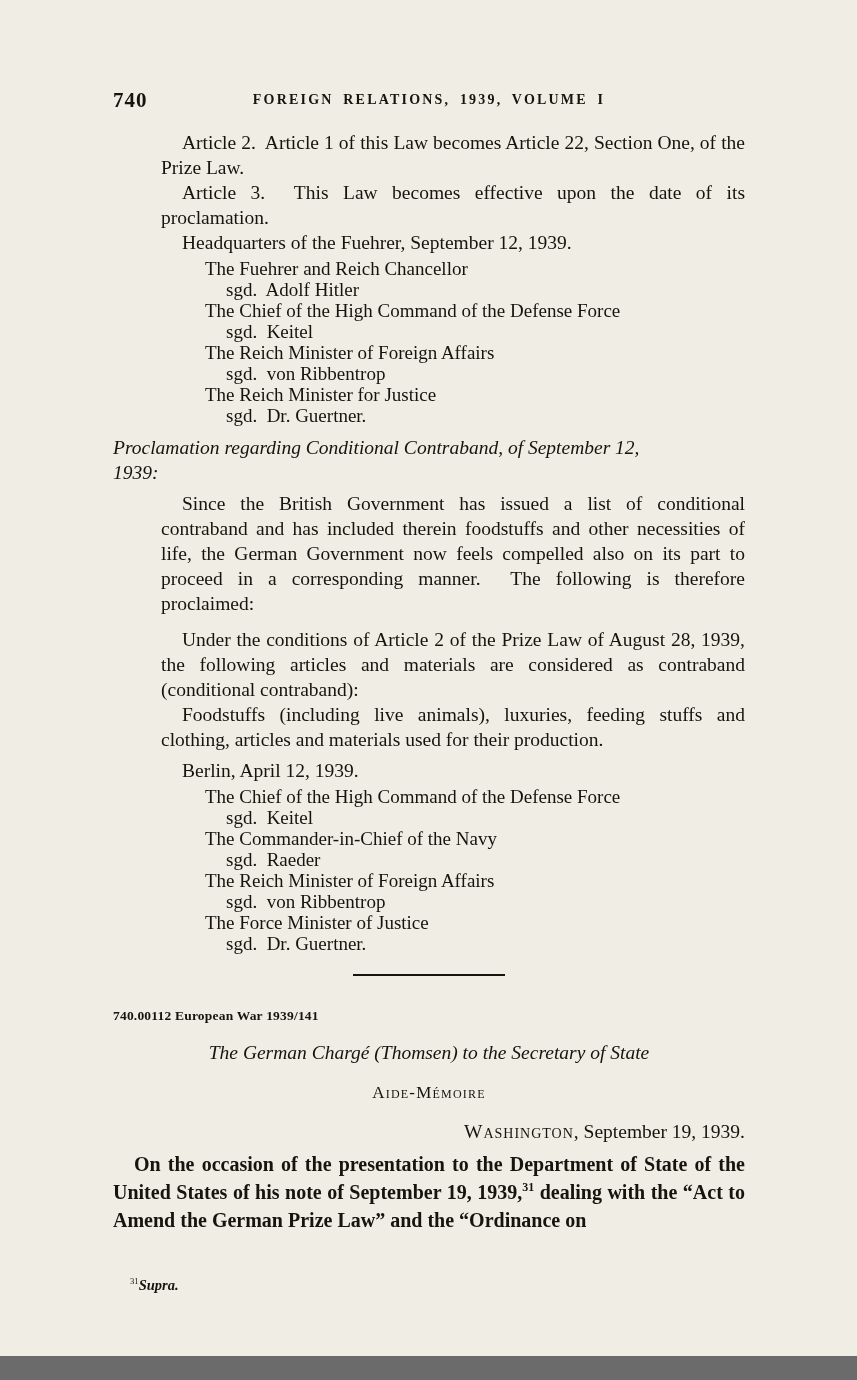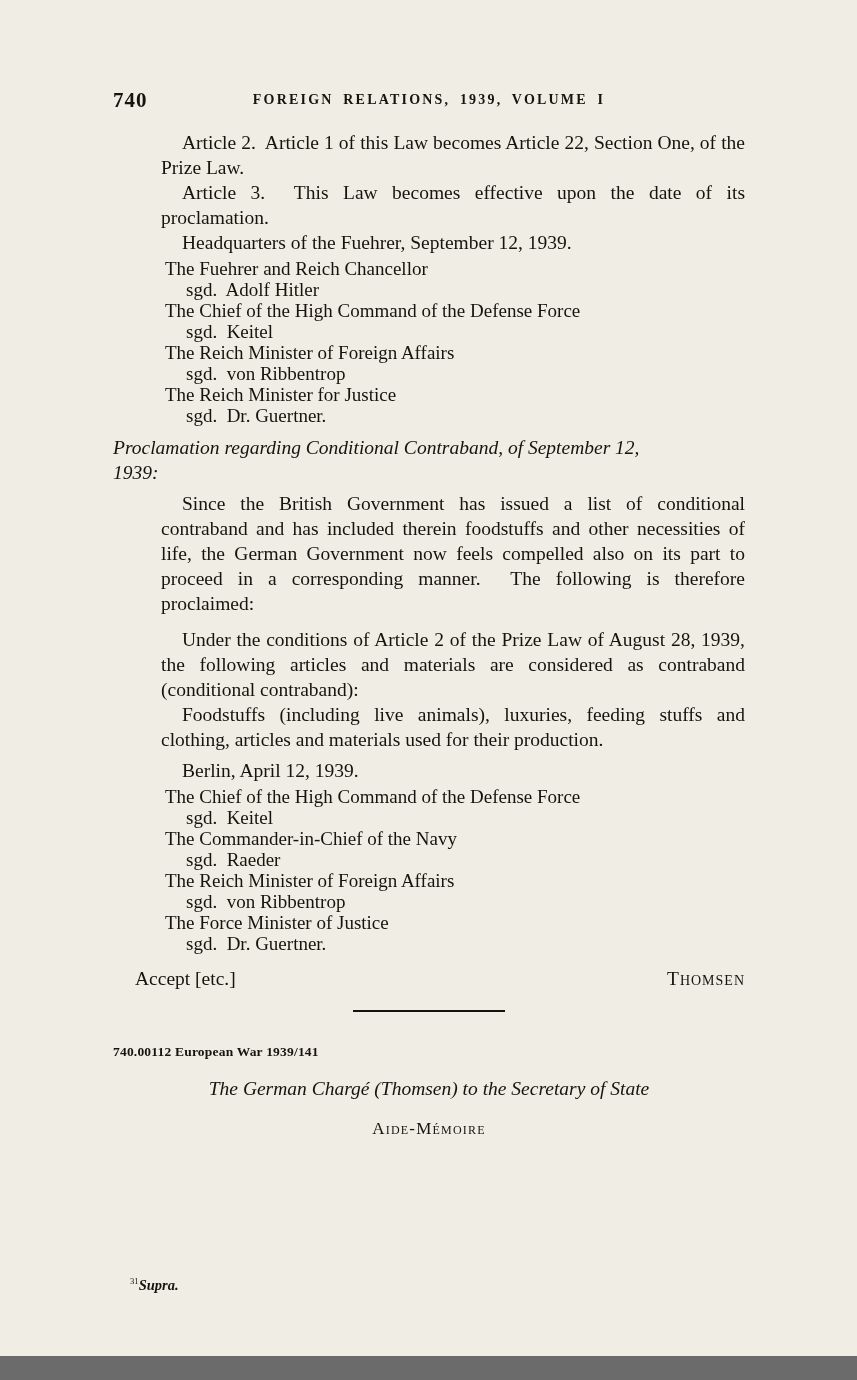--- a/index.html
+++ b/index.html
@@ -14,21 +14,21 @@
     position:relative;
     overflow:hidden;
   }
   .running-head { position:relative; height:26px; margin-bottom:16px; }
   .folio { position:absolute; left:0; top:0; font-size:21px; font-weight:700; letter-spacing:1px; }
   .head-title { display:block; text-align:center; font-size:14px; font-weight:700; letter-spacing:2.2px; word-spacing:4px; padding-top:4px; }
 
   .body { font-size:19.5px; line-height:25px; text-align:justify; white-space:pre-wrap;margin-left:48px; }
   .ind { text-indent:21px; }
 
-  .sigblock { margin:3px 0 0 52px; }
+  .sigblock { margin:3px 0 0 92px; }
   .sig-title { font-size:19px; line-height:21px; }
   .sig-name  { font-size:19px; line-height:21px; margin-left:21px; white-space:pre-wrap; }
 
   .heading-italic { margin-top:9px; font-style:italic; font-size:19.5px; line-height:25px; max-width:560px; }
   .sp  { margin-top:6px; }
   .sp2 { margin-top:11px; }
 
   .closing-row { display:flex; justify-content:space-between; align-items:baseline; margin-top:14px; padding-left:22px; font-size:19.5px; }
   .smallcaps { font-variant:small-caps; letter-spacing:1px; }
 
@@ -83,31 +83,29 @@
       <div class="sig-title">The Chief of the High Command of the Defense Force</div>
       <div class="sig-name">sgd.  Keitel</div>
       <div class="sig-title">The Commander-in-Chief of the Navy</div>
       <div class="sig-name">sgd.  Raeder</div>
       <div class="sig-title">The Reich Minister of Foreign Affairs</div>
       <div class="sig-name">sgd.  von Ribbentrop</div>
       <div class="sig-title">The Force Minister of Justice</div>
       <div class="sig-name">sgd.  Dr. Guertner.</div>
     </div>
 
-    <div class="closing-row">
-      <span>Accept [etc.]</span>
-      <span class="smallcaps">Thomsen</span>
-    </div>
   </section>
 
   <div class="divider"></div>
 
   <section>
     <p class="file-number">740.00112 European War 1939/141</p>
     <p class="doc-title">The German Chargé (Thomsen) to the Secretary of State</p>
     <p class="subheading">Aide-Mémoire</p>
+    <p class="place-date"><span class="smallcaps">Washington</span><span>, September 19, 1939.</span></p>
+    <p class="memo-para"><span>On the occasion of the presentation to the Department of State of the United States of his note of September 19, 1939,</span><sup class="fnref">31</sup><span> dealing with the “Act to Amend the German Prize Law” and the “Ordinance on</span></p>
   </section>
 
   <footer class="footnote">
     <sup class="fnref">31</sup><span class="fn-text">Supra.</span>
   </footer>
 
 </div>
 
 </body></html>

